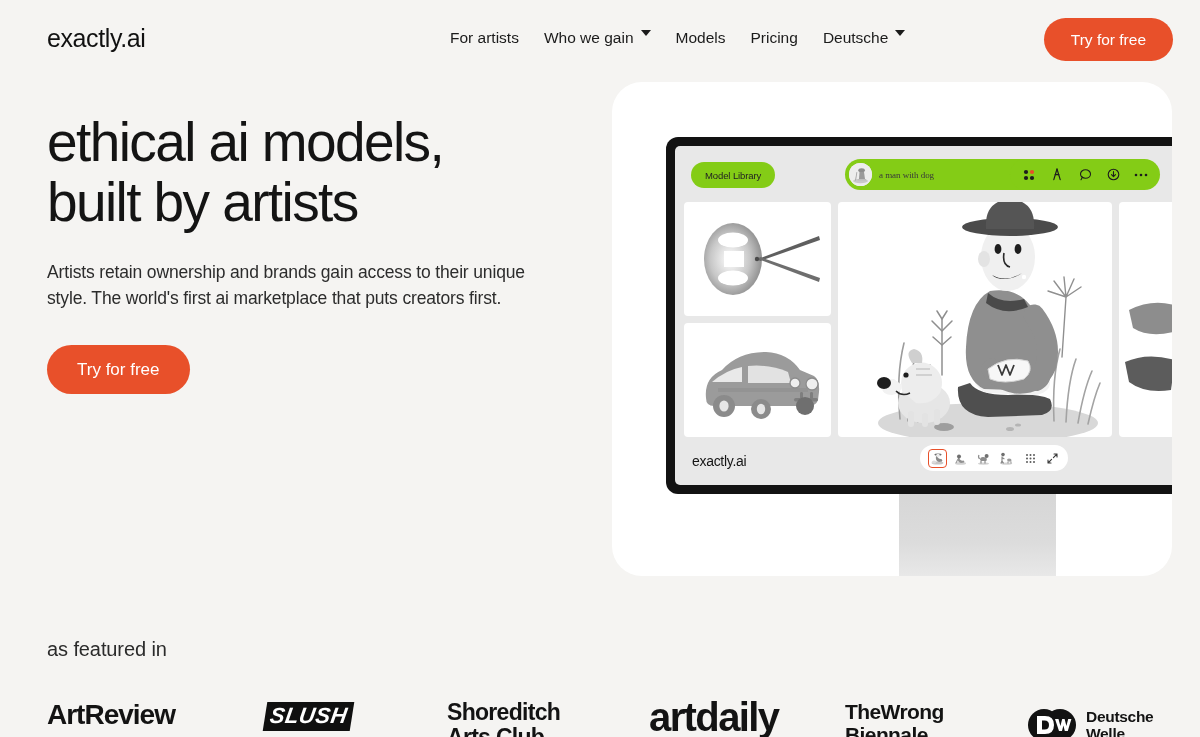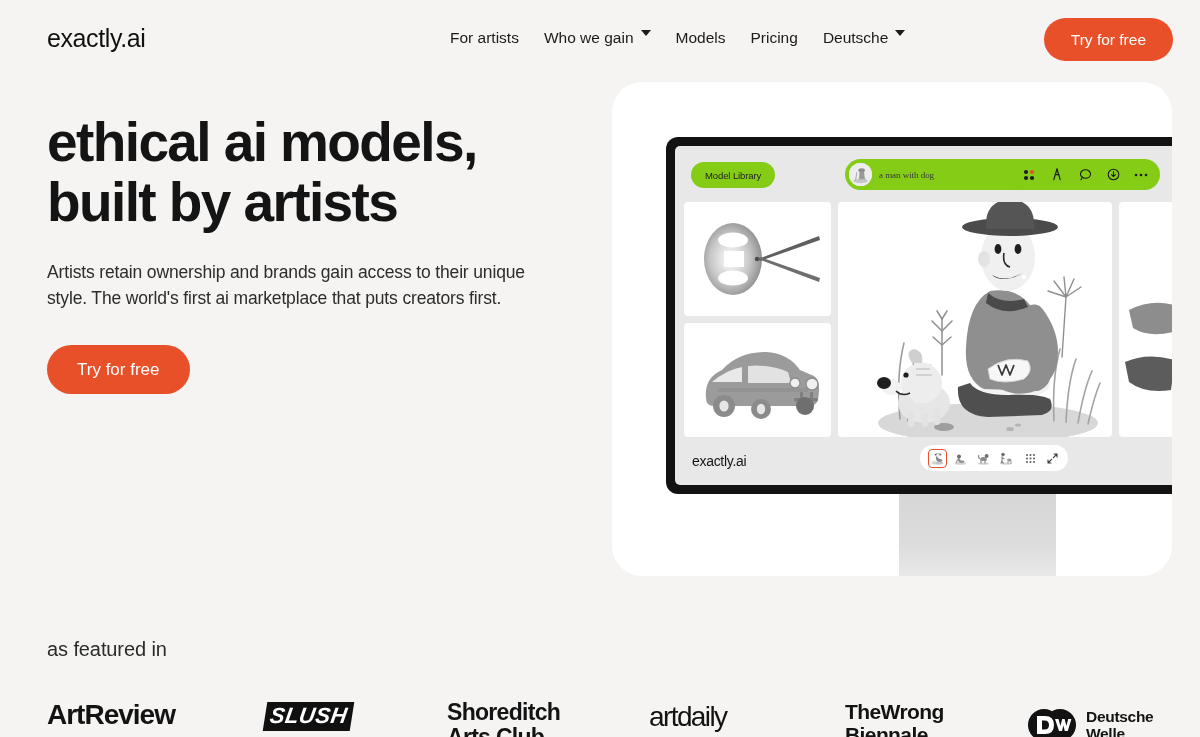--- a/index.html
+++ b/index.html
@@ -85,21 +85,21 @@
   .hero-left {
     position: absolute;
     left: 47px;
     top: 112px;
     width: 540px;
   }
   .headline {
     font-size: 55px;
     line-height: 60px;
     letter-spacing: -1.6px;
-    font-weight: 700;
+    font-weight: 400;
     color: #141414;
     white-space: pre-line;
   }
   .subcopy {
     margin-top: 27px;
     font-size: 17.5px;
     line-height: 26px;
     color: #2c2c2c;
     letter-spacing: -0.15px;
     max-width: 500px;
@@ -383,22 +383,22 @@
   .logo-shoreditch {
     width: 202px;
     font-size: 23px;
     font-weight: bold;
     letter-spacing: -0.7px;
     line-height: 25px;
     white-space: pre-line;
   }
   .logo-artdaily {
     width: 196px;
-    font-size: 28px;
-    font-weight: normal;
+    font-size: 40px;
+    font-weight: bold;
     letter-spacing: -1.6px;
     line-height: 34px;
   }
   .logo-wrong {
     width: 182px;
     font-size: 21px;
     font-weight: bold;
     letter-spacing: -0.6px;
     line-height: 23px;
     white-space: pre-line;

